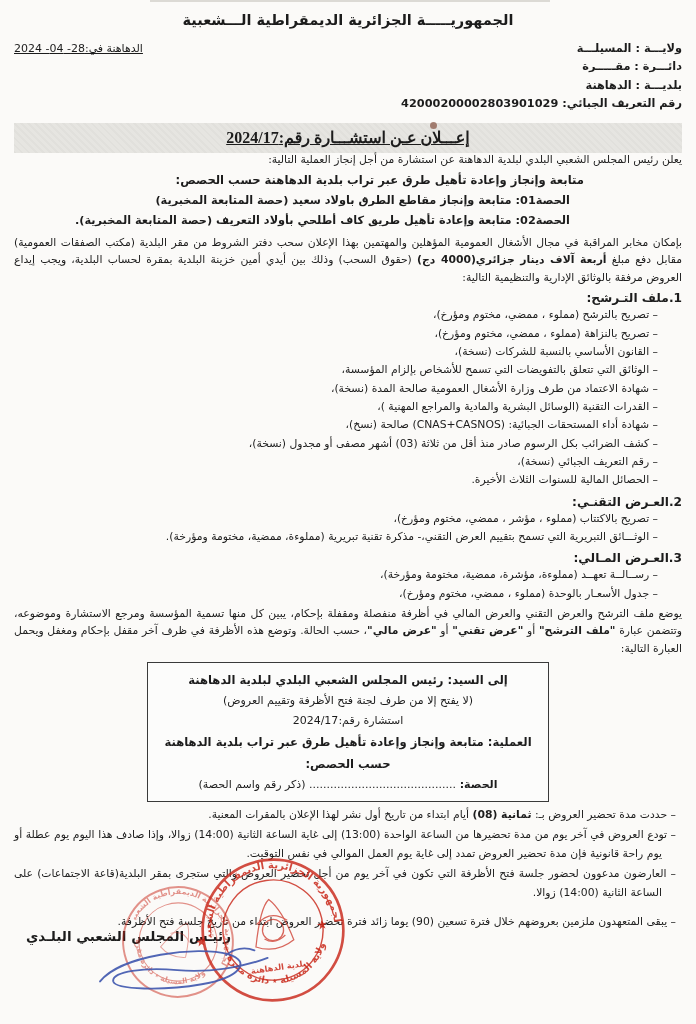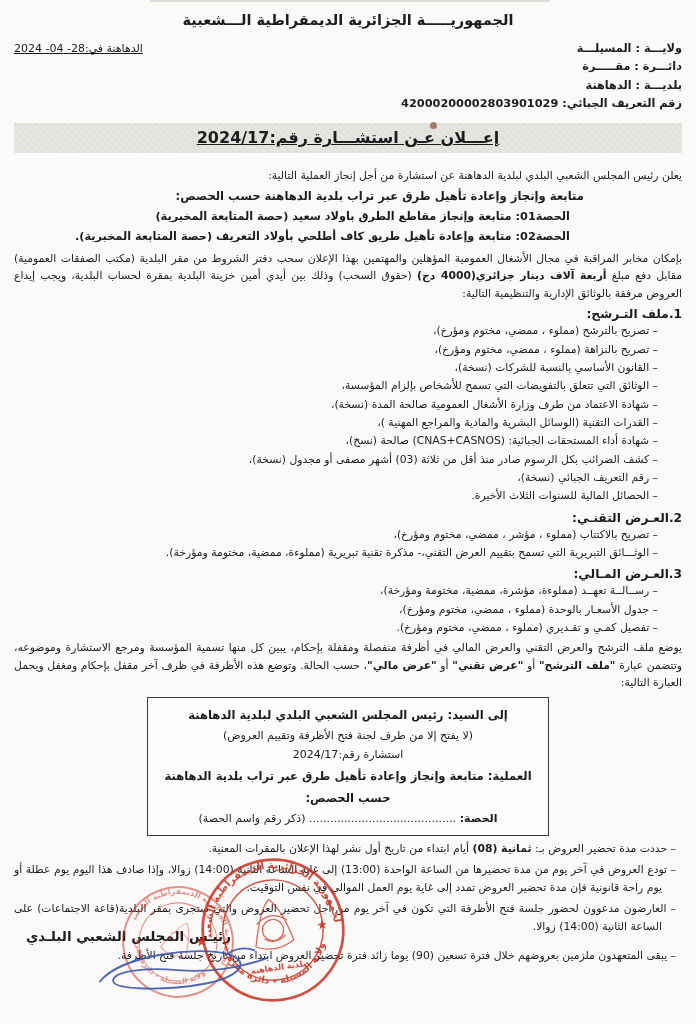--- a/index.html
+++ b/index.html
@@ -19,24 +19,25 @@
   .head-row { display:flex; justify-content:space-between; align-items:flex-start; margin-top:12px; }
   .meta { text-align:right; }
   .meta div { font-weight:bold; font-size:11.3px; line-height:1.62; white-space:nowrap; }
   .date { font-size:11px; margin-top:2px; text-decoration:underline; white-space:nowrap; }
 
   .banner {
     margin-top:10px; padding:5px 0 6px;
     background:#e6e5e1;
     background-image:repeating-linear-gradient(45deg, rgba(0,0,0,.025) 0 2px, transparent 2px 5px);
     text-align:center;
+    font-family:Liberation Serif, serif;
   }
   .banner span { font-weight:bold; font-size:16px; text-decoration:underline; letter-spacing:.3px; }
 
-  .intro { font-size:10.8px; margin-top:16px; }
+  .intro { font-size:10.8px; margin-top:0; }
 
   .op-block { margin-top:4px; padding-left:20px; }
   .op-heading { font-weight:bold; font-size:11.6px; padding-right:98px; line-height:1.8; }
   .op-lot { font-weight:bold; font-size:11.3px; padding-right:112px; line-height:1.8; }
 
   .para { font-size:10.8px; line-height:1.62; text-align:justify; margin-top:2px; }
 
   .sec-heading { font-weight:bold; font-size:12.2px; margin-top:5px; margin-bottom:1px; }
 
   ul.req { list-style:none; padding-right:24px; margin:1px 0;text-align:right; }
@@ -121,21 +122,20 @@
   <div class="sec-heading">2.العـرض التقنـي:</div>
   <ul class="req">
     <li>تصريح بالاكتتاب (مملوء ، مؤشر ، ممضي، مختوم ومؤرخ)،</li>
     <li>الوثـــائق التبريرية التي تسمح بتقييم العرض التقني،- مذكرة تقنية تبريرية (مملوءة، ممضية، مختومة ومؤرخة).</li>
   </ul>
 
   <div class="sec-heading">3.العـرض المـالي:</div>
   <ul class="req">
     <li>رســالــة تعهــد (مملوءة، مؤشرة، ممضية، مختومة ومؤرخة)،</li>
     <li>جدول الأسعـار بالوحدة (مملوء ، ممضي، مختوم ومؤرخ)،</li>
-    <li>تفصيل كمـي و تقـديري (مملوء ، ممضي، مختوم ومؤرخ).</li>
   </ul>
 
   <div class="para"><span>يوضع ملف الترشح والعرض التقني والعرض المالي في أظرفة منفصلة ومقفلة بإحكام، يبين كل منها تسمية المؤسسة ومرجع الاستشارة وموضوعه، وتتضمن عبارة </span><b>"ملف الترشح"</b><span> أو </span><b>"عرض تقني"</b><span> أو </span><b>"عرض مالي"</b><span>، حسب الحالة. وتوضع هذه الأظرفة في ظرف آخر مقفل بإحكام ومغفل ويحمل العبارة التالية:</span></div>
 
   <div class="box">
     <div class="b1">إلى السيد: رئيس المجلس الشعبي البلدي لبلدية الدهاهنة</div>
     <div class="b2">(لا يفتح إلا من طرف لجنة فتح الأظرفة وتقييم العروض)</div>
     <div class="b3">استشارة رقم:2024/17</div>
     <div class="b4">العملية: متابعة وإنجاز وإعادة تأهيل طرق عبر تراب بلدية الدهاهنة حسب الحصص:</div>
     <div class="b5"><b>الحصة: </b><span>..........................................</span><span> (ذكر رقم واسم الحصة)</span></div>

